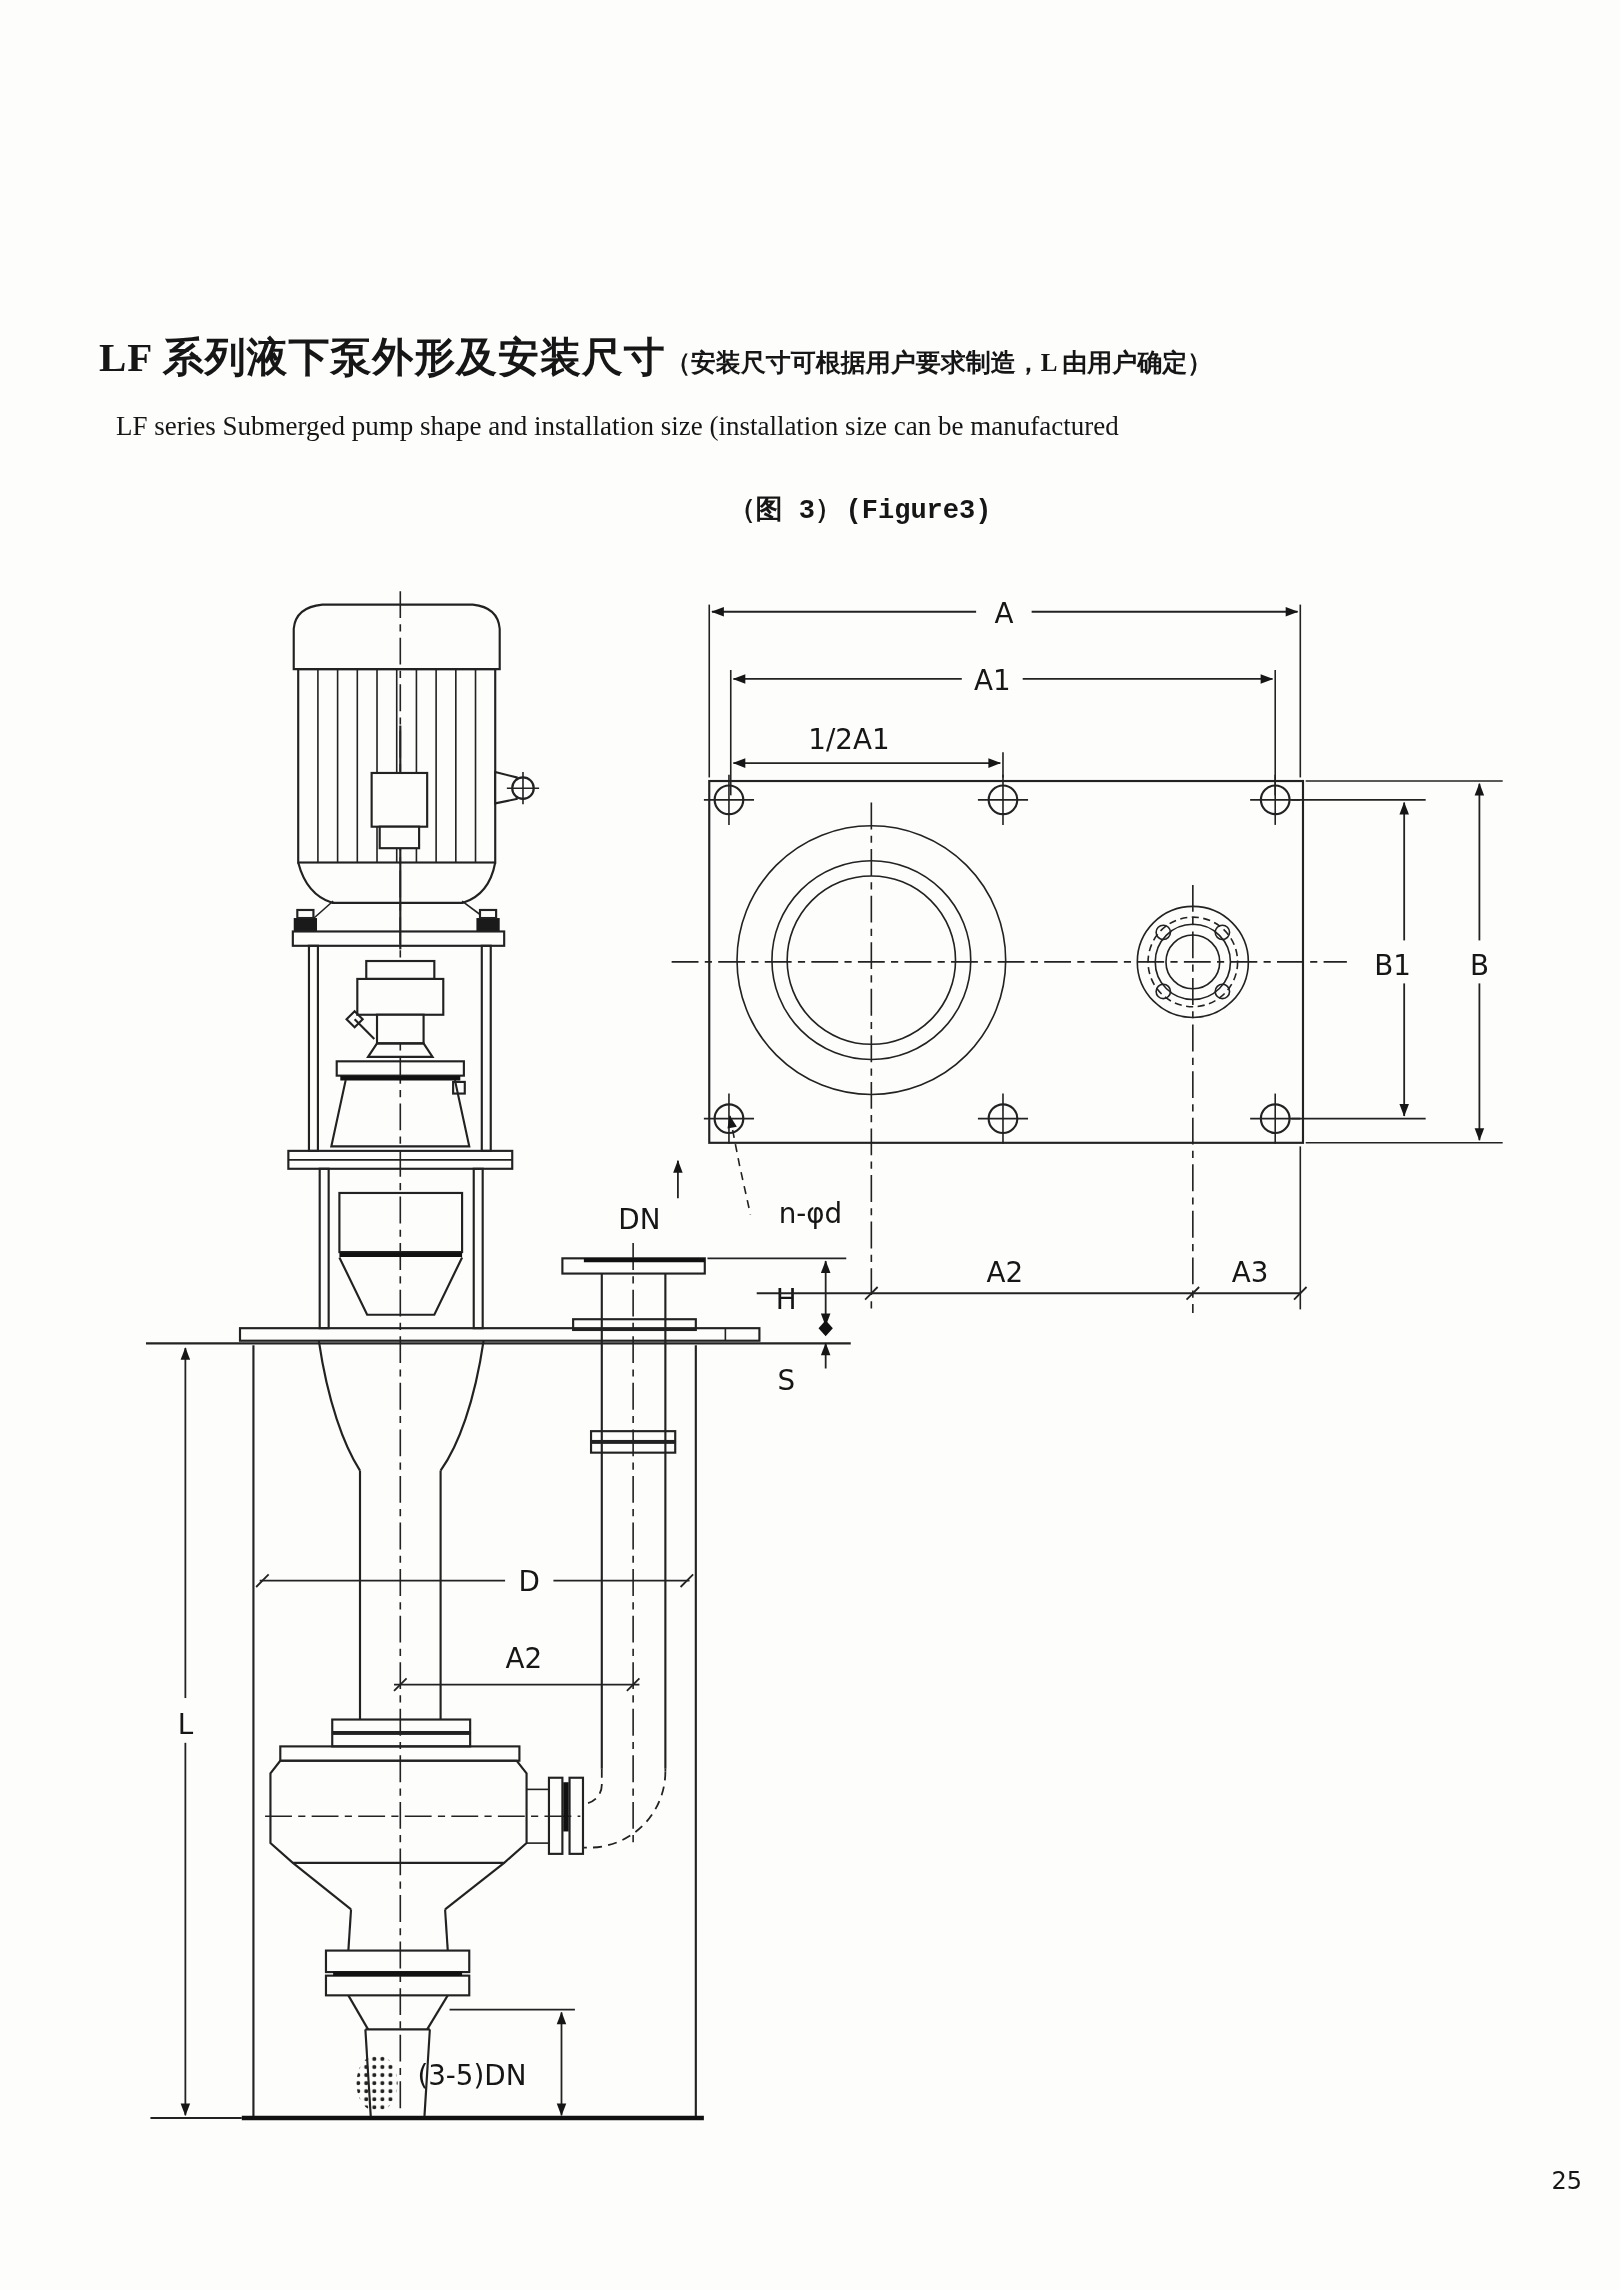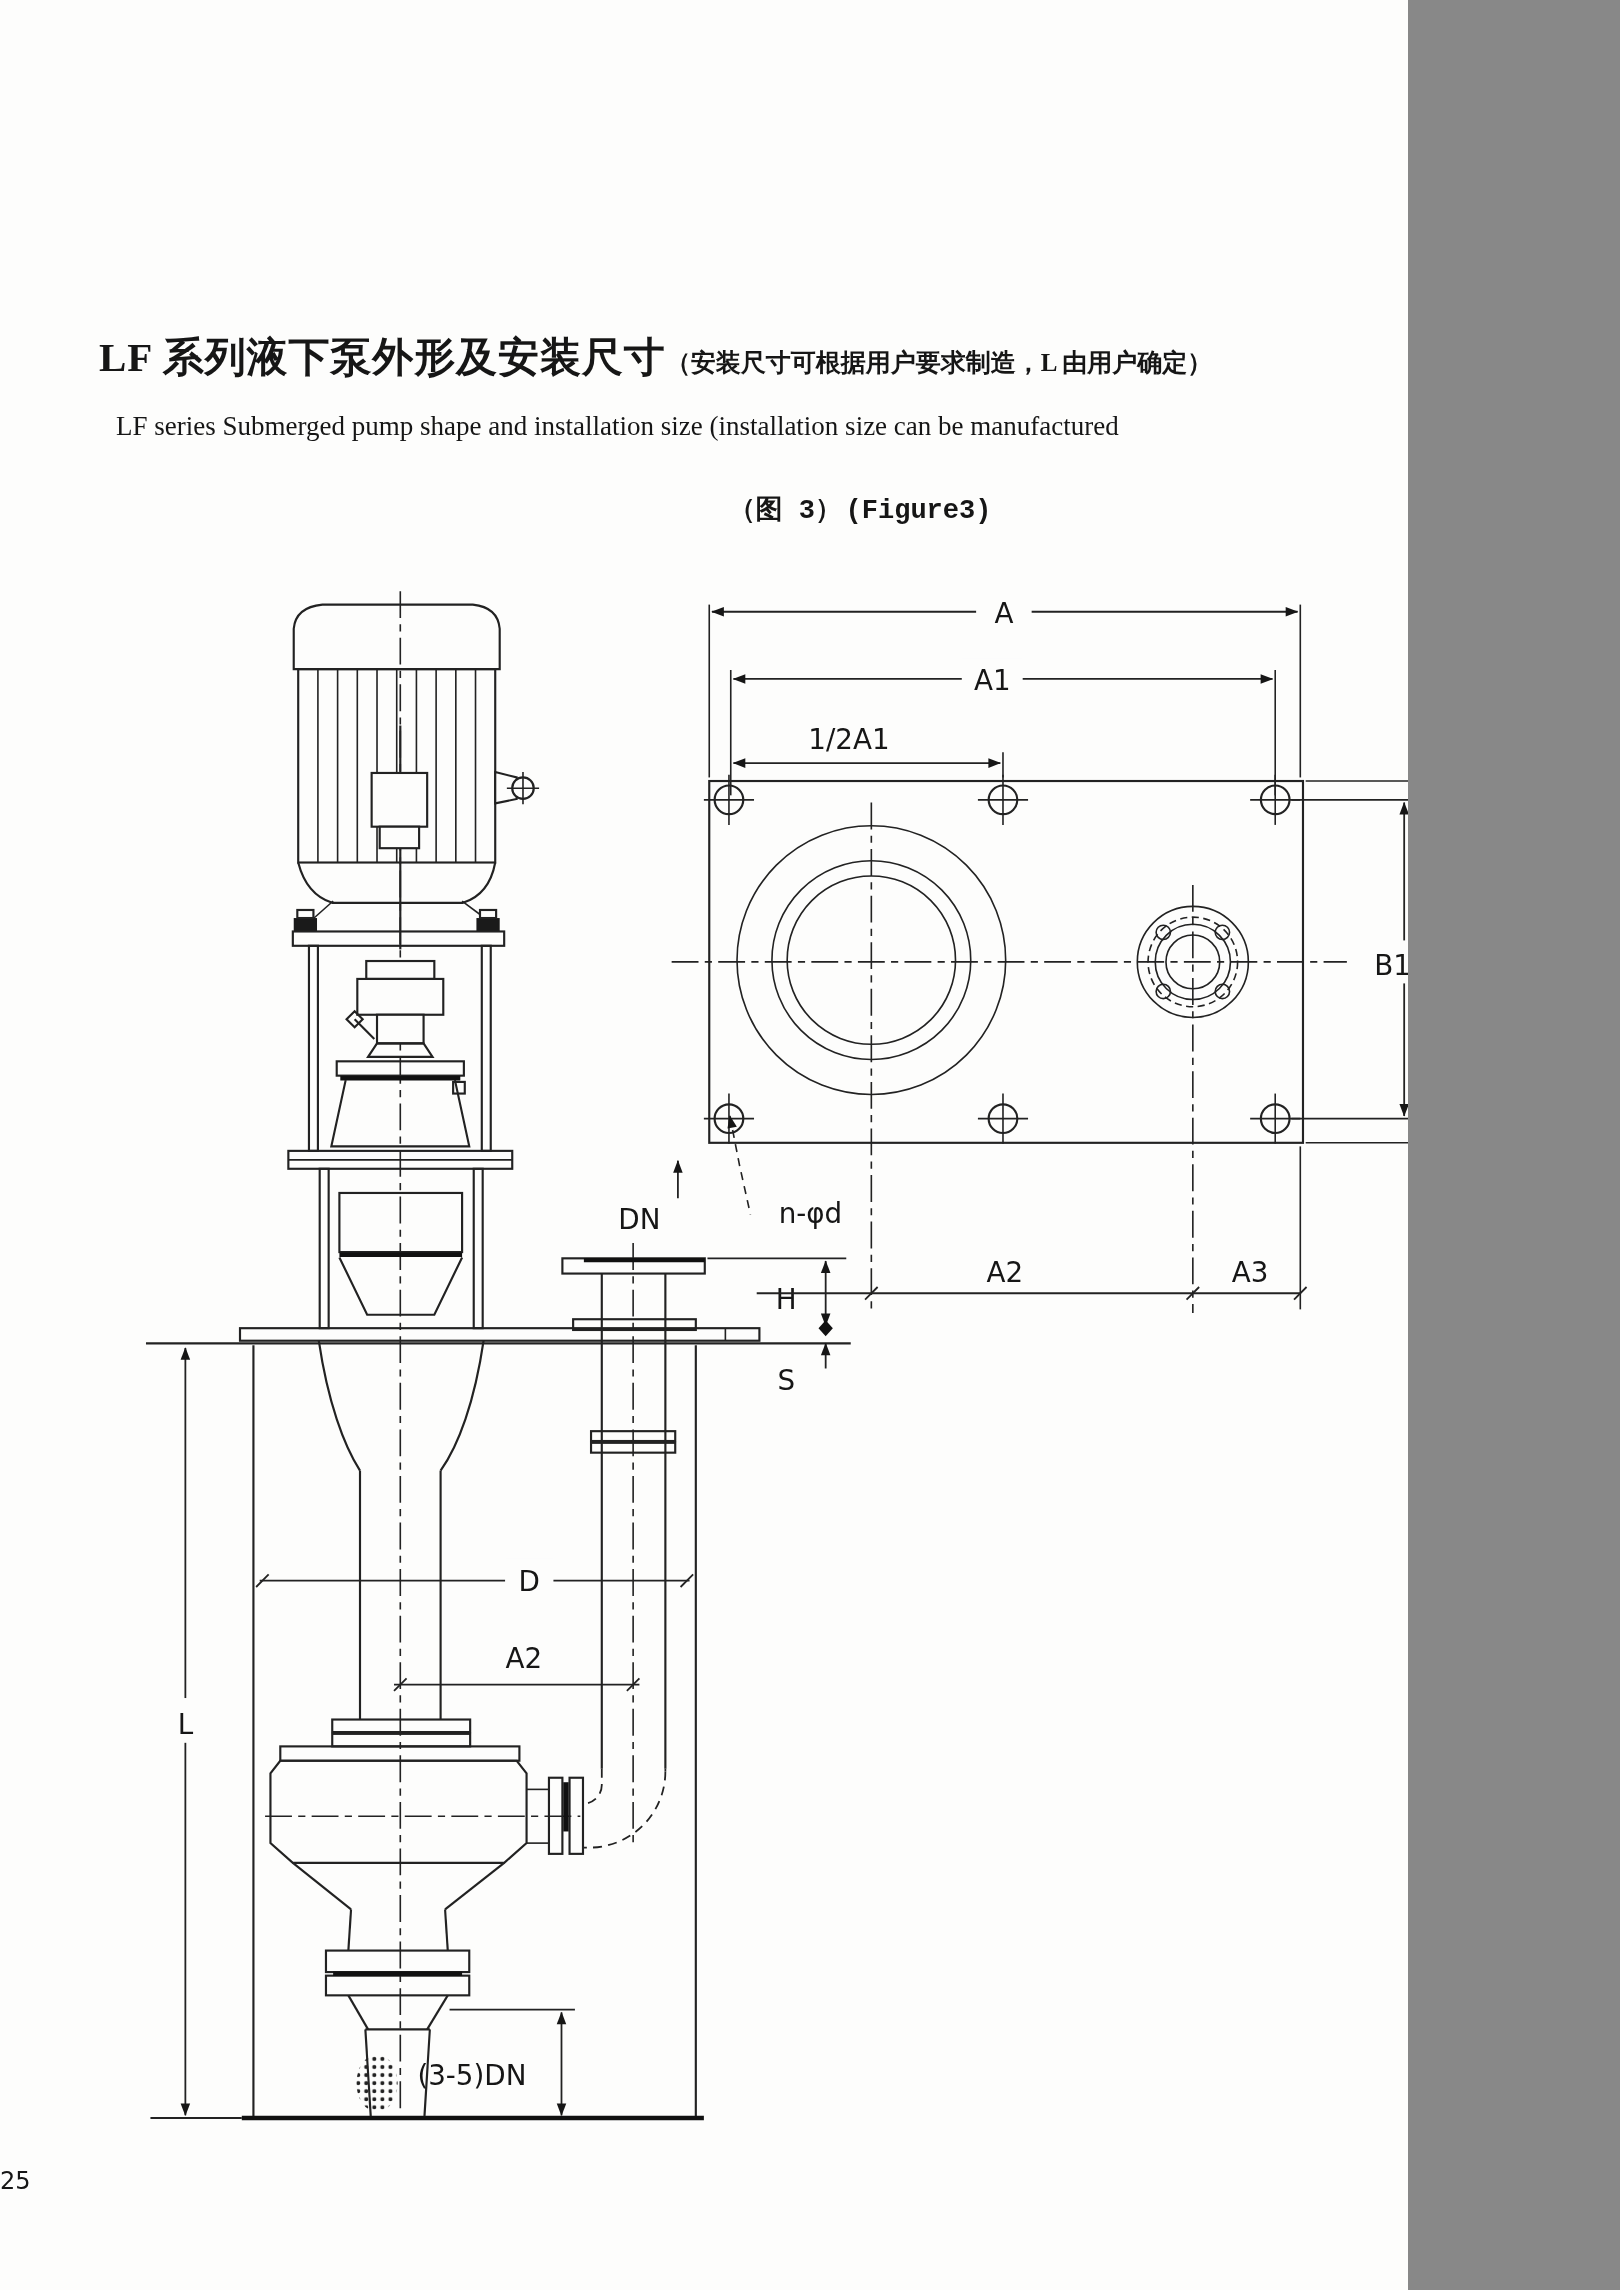--- a/index.html
+++ b/index.html
@@ -1,25 +1,25 @@
 <!DOCTYPE html>
 <html style="font-size:14.3px"><head>
 <meta charset="utf-8">
 <style>
   html,body{margin:0;padding:0;background:#888;}
-  .page{position:relative;width:1408px;height:2291px;background:#fdfdfc;overflow:hidden;
+  .page{position:relative;width:1620px;height:2291px;background:#fdfdfc;overflow:hidden;
         font-family:"Liberation Serif","DejaVu Serif",serif;color:#161616;}
   .abs{position:absolute;}
   .title-line{left:99px;top:330px;width:1451px;white-space:nowrap;}
   .title-main{font-size:41px;font-weight:bold;letter-spacing:0.9px;}
   .title-paren{font-size:25px;font-weight:bold;}
   .subtitle{left:100px;top:405px;width:1164px;font-size:27px;line-height:42px;margin-left:16px;}
   .figcap{left:0;top:491px;width:1720px;text-align:center;font-size:27px;font-weight:bold;}
   .figcap span{margin:0 1.8px;font-family:Liberation Mono, monospace;}
-  .pagenum{left:0;top:2167px;width:1582px;text-align:left;font-size:24px;font-family:"DejaVu Sans",sans-serif;}
+  .pagenum{left:0;top:2167px;width:1582px;text-align:right;font-size:24px;font-family:"DejaVu Sans",sans-serif;}
   svg{position:absolute;left:0;top:0;}
   svg text{font-family:"DejaVu Sans","Liberation Sans",sans-serif;font-size:31px;fill:#161616;}
   .ln{stroke:#222;stroke-width:2.4;fill:none;}
   .thin{stroke:#222;stroke-width:1.8;fill:none;}
   .bold{stroke:#111;stroke-width:5;fill:none;}
   .dim{stroke:#222;stroke-width:2;fill:none;}
   .cl{stroke:#222;stroke-width:1.8;fill:none;stroke-dasharray:30 7 8 7;}
   .hid{stroke:#222;stroke-width:2;fill:none;stroke-dasharray:10 7;}
   .wf{fill:#fdfdfc;}
 </style>

